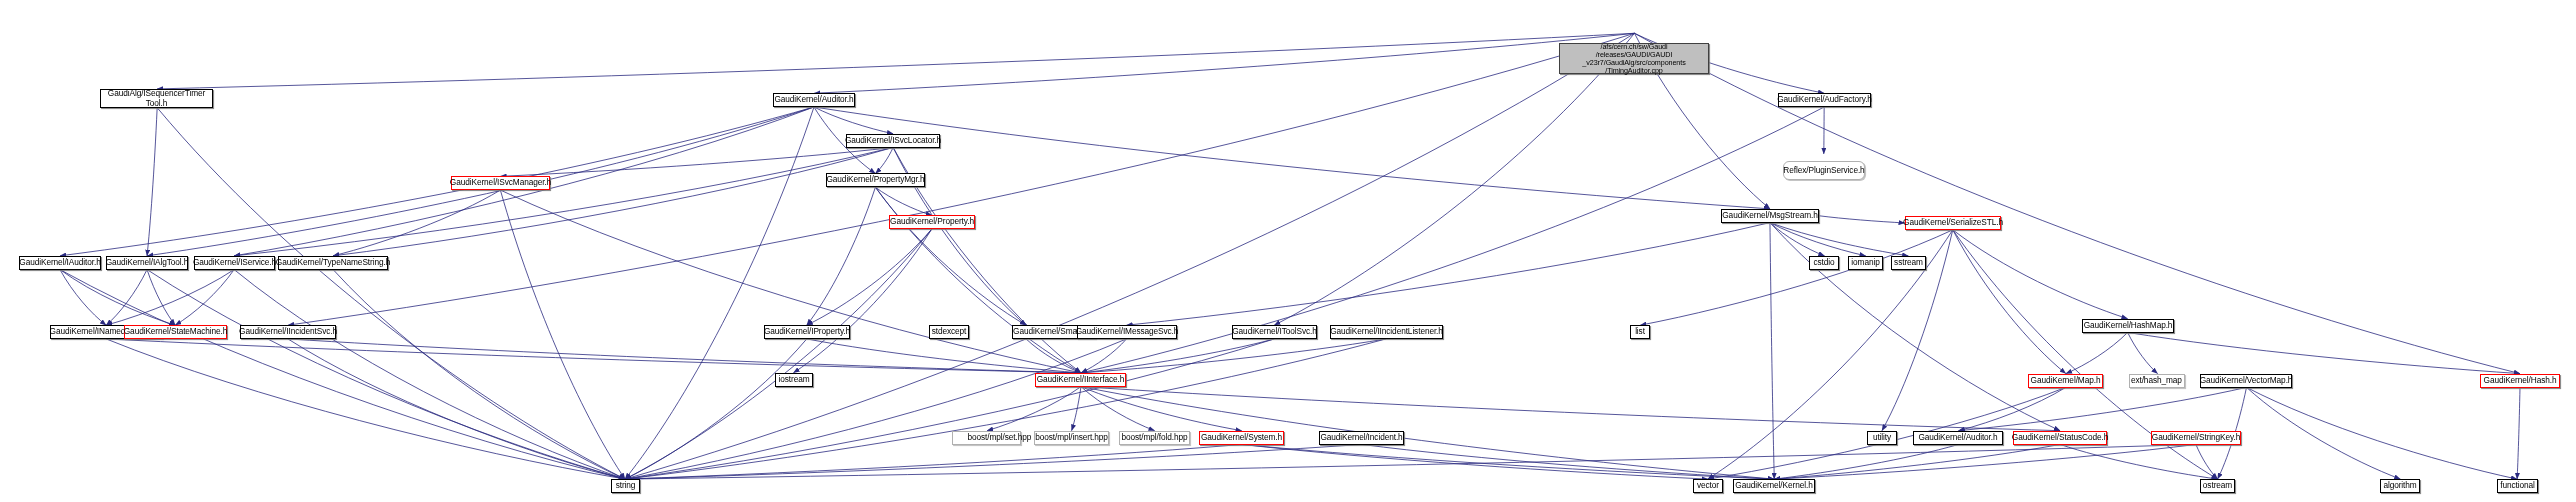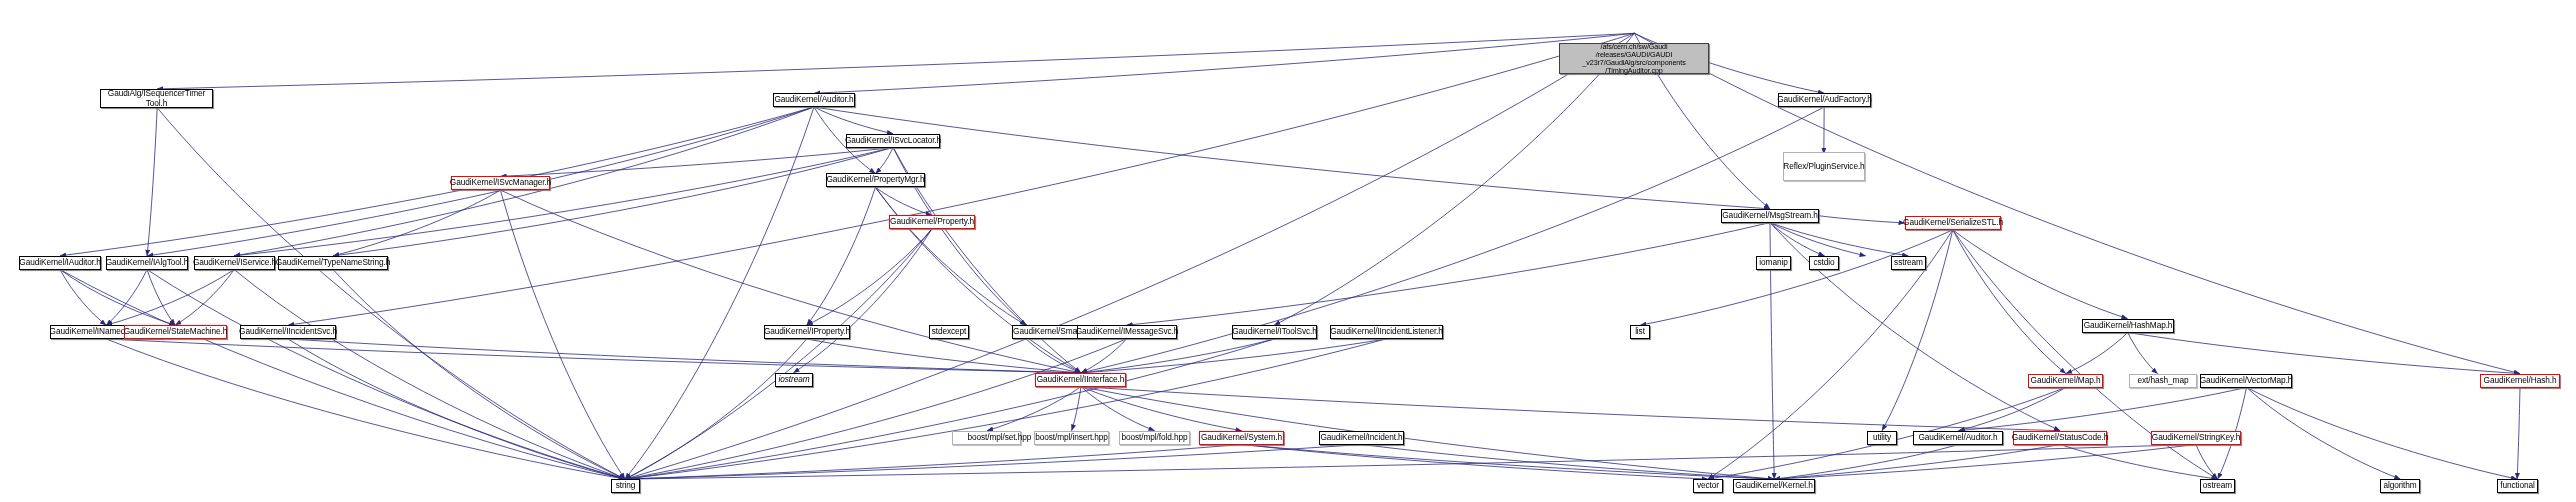--- a/index.html
+++ b/index.html
@@ -149,49 +149,49 @@
   </svg>
   <div id="nodes">
       <div class="node root" style="left: 1559px; top: 2.2px; width: 150px; height: 31px; font-size: 7.2px; margin-top: 41px;"><span>/afs/cern.ch/sw/Gaudi
 /releases/GAUDI/GAUDI
 _v23r7/GaudiAlg/src/components
 /TimingAuditor.cpp</span></div>
       <div class="node" style="left: 100px; top: 89px; width: 113px; height: 19px;"><span>GaudiAlg/ISequencerTimer
 Tool.h</span></div>
       <div class="node" style="left: 773px; top: 93px; width: 82px; height: 13.7px;"><span>GaudiKernel/Auditor.h</span></div>
       <div class="node" style="left: 1778px; top: 93px; width: 93px; height: 13.7px;"><span>GaudiKernel/AudFactory.h</span></div>
-      <div class="node gray" style="left: 1783px; top: 152px; width: 82px; height: 29px;"><span>Reflex/PluginService.h</span></div>
+      <div class="node gray" style="left: 1783px; top: 161px; width: 82px; height: 19px; border-radius: 6px;"><span>Reflex/PluginService.h</span></div>
       <div class="node" style="left: 846px; top: 134px; width: 94px; height: 13.7px;"><span>GaudiKernel/ISvcLocator.h</span></div>
       <div class="node red" style="left: 451px; top: 176px; width: 99px; height: 13.7px;"><span>GaudiKernel/ISvcManager.h</span></div>
       <div class="node" style="left: 826px; top: 173px; width: 99px; height: 13.7px;"><span>GaudiKernel/PropertyMgr.h</span></div>
       <div class="node" style="left: 1721px; top: 209px; width: 98px; height: 13.7px;"><span>GaudiKernel/MsgStream.h</span></div>
       <div class="node red" style="left: 889px; top: 215px; width: 86px; height: 13.7px;"><span>GaudiKernel/Property.h</span></div>
       <div class="node red" style="left: 1905px; top: 216px; width: 96px; height: 13.7px;"><span>GaudiKernel/SerializeSTL.h</span></div>
       <div class="node" style="left: 19px; top: 256px; width: 82px; height: 13.7px;"><span>GaudiKernel/IAuditor.h</span></div>
       <div class="node" style="left: 106px; top: 256px; width: 82px; height: 13.7px;"><span>GaudiKernel/IAlgTool.h</span></div>
       <div class="node" style="left: 194px; top: 256px; width: 81px; height: 13.7px;"><span>GaudiKernel/IService.h</span></div>
       <div class="node" style="left: 278px; top: 256px; width: 110px; height: 13.7px;"><span>GaudiKernel/TypeNameString.h</span></div>
       <div class="node" style="left: 1809px; top: 256px; width: 30px; height: 13.7px;"><span>cstdio</span></div>
-      <div class="node" style="left: 1756px; top: 256px; width: 35px; height: 13.7px;"><span>iomanip</span></div>
+      <div class="node" style="left: 1848px; top: 256px; width: 35px; height: 13.7px;"><span>iomanip</span></div>
       <div class="node" style="left: 1891px; top: 256px; width: 35px; height: 13.7px;"><span>sstream</span></div>
       <div class="node" style="left: 2082px; top: 319px; width: 92px; height: 13.7px;"><span>GaudiKernel/HashMap.h</span></div>
       <div class="node" style="left: 50px; top: 325px; width: 113px; height: 13.7px;"><span>GaudiKernel/INamedInterface.h</span></div>
       <div class="node red" style="left: 124px; top: 325px; width: 103px; height: 13.7px;"><span>GaudiKernel/StateMachine.h</span></div>
       <div class="node" style="left: 240px; top: 325px; width: 96px; height: 13.7px;"><span>GaudiKernel/IIncidentSvc.h</span></div>
       <div class="node" style="left: 764px; top: 325px; width: 86px; height: 13.7px;"><span>GaudiKernel/IProperty.h</span></div>
       <div class="node" style="left: 929px; top: 325px; width: 40px; height: 13.7px;"><span>stdexcept</span></div>
       <div class="node" style="left: 984px; top: 325px; width: 84px; height: 13.7px; margin-left: 28px;"><span>GaudiKernel/SmartIF.h</span></div>
       <div class="node" style="left: 1077px; top: 325px; width: 100px; height: 13.7px;"><span>GaudiKernel/IMessageSvc.h</span></div>
       <div class="node" style="left: 1232px; top: 325px; width: 85px; height: 13.7px;"><span>GaudiKernel/IToolSvc.h</span></div>
       <div class="node" style="left: 1330px; top: 325px; width: 113px; height: 13.7px;"><span>GaudiKernel/IIncidentListener.h</span></div>
       <div class="node" style="left: 1630px; top: 325px; width: 20px; height: 13.7px;"><span>list</span></div>
-      <div class="node" style="left: 775px; top: 373px; width: 38px; height: 13.7px; font-style: italic;"><span>iostream</span></div>
+      <div class="node" style="left: 775px; top: 373px; width: 38px; height: 13.7px;"><span>iostream</span></div>
       <div class="node red" style="left: 1035px; top: 373px; width: 91px; height: 13.7px;"><span>GaudiKernel/IInterface.h</span></div>
       <div class="node red" style="left: 2028px; top: 374px; width: 75px; height: 13.7px;"><span>GaudiKernel/Map.h</span></div>
-      <div class="node gray" style="left: 2129px; top: 374px; width: 68px; height: 13.7px;"><span>ext/hash_map</span></div>
+      <div class="node gray" style="left: 2129px; top: 374px; width: 56px; height: 13.7px; justify-content: flex-end;"><span>ext/hash_map</span></div>
       <div class="node" style="left: 2200px; top: 374px; width: 92px; height: 13.7px;"><span>GaudiKernel/VectorMap.h</span></div>
       <div class="node red" style="left: 2480px; top: 374px; width: 80px; height: 13.7px;"><span>GaudiKernel/Hash.h</span></div>
       <div class="node gray" style="left: 952px; top: 431px; width: 69px; height: 13.7px; padding-left: 28px;"><span>boost/mpl/set.hpp</span></div>
       <div class="node gray" style="left: 1034px; top: 431px; width: 75px; height: 13.7px;"><span>boost/mpl/insert.hpp</span></div>
       <div class="node gray" style="left: 1119px; top: 431px; width: 71px; height: 13.7px;"><span>boost/mpl/fold.hpp</span></div>
       <div class="node red" style="left: 1199px; top: 431px; width: 85px; height: 13.7px;"><span>GaudiKernel/System.h</span></div>
       <div class="node" style="left: 1319px; top: 431px; width: 85px; height: 13.7px;"><span>GaudiKernel/Incident.h</span></div>
       <div class="node" style="left: 1867px; top: 431px; width: 30px; height: 13.7px;"><span>utility</span></div>
       <div class="node" style="left: 1913px; top: 431px; width: 90px; height: 13.7px;"><span>GaudiKernel/Auditor.h</span></div>
       <div class="node red" style="left: 2013px; top: 431px; width: 94px; height: 13.7px;"><span>GaudiKernel/StatusCode.h</span></div>

